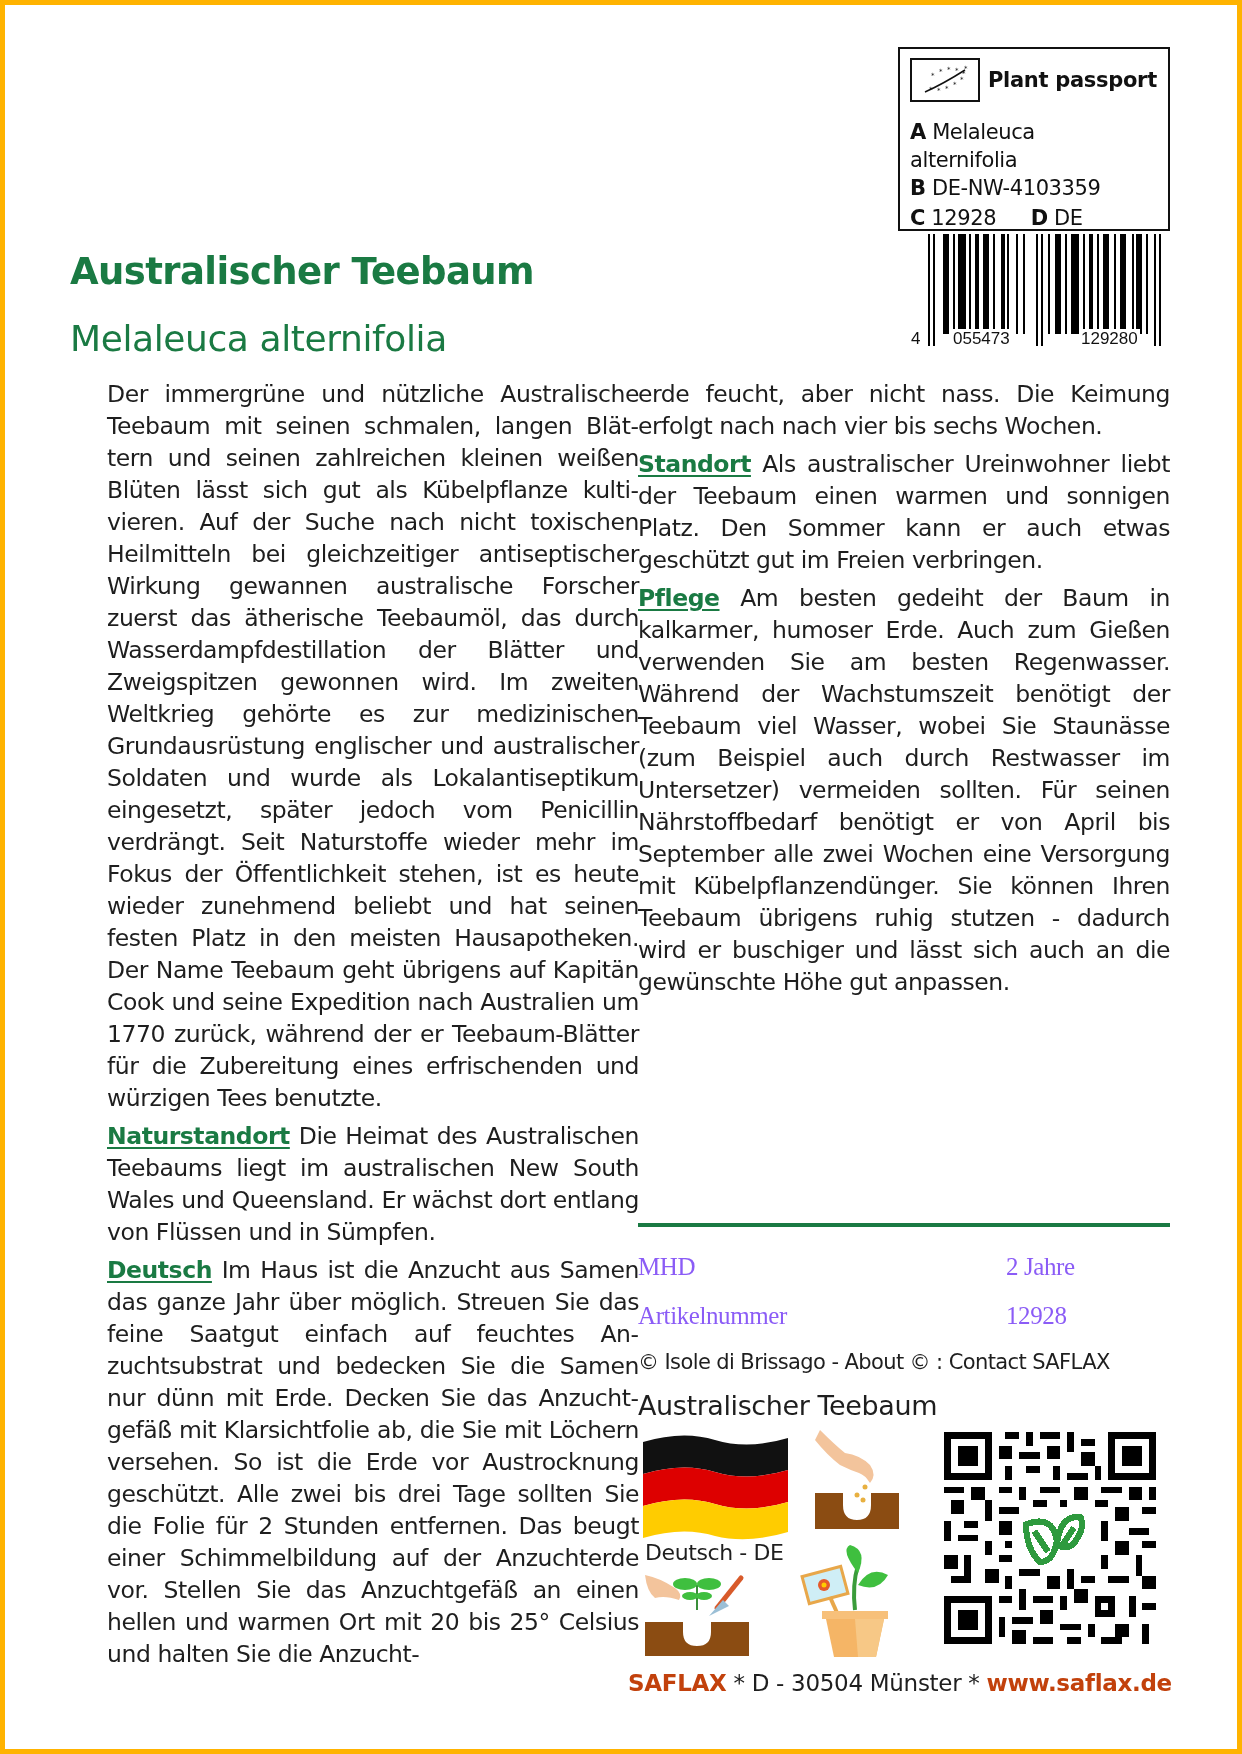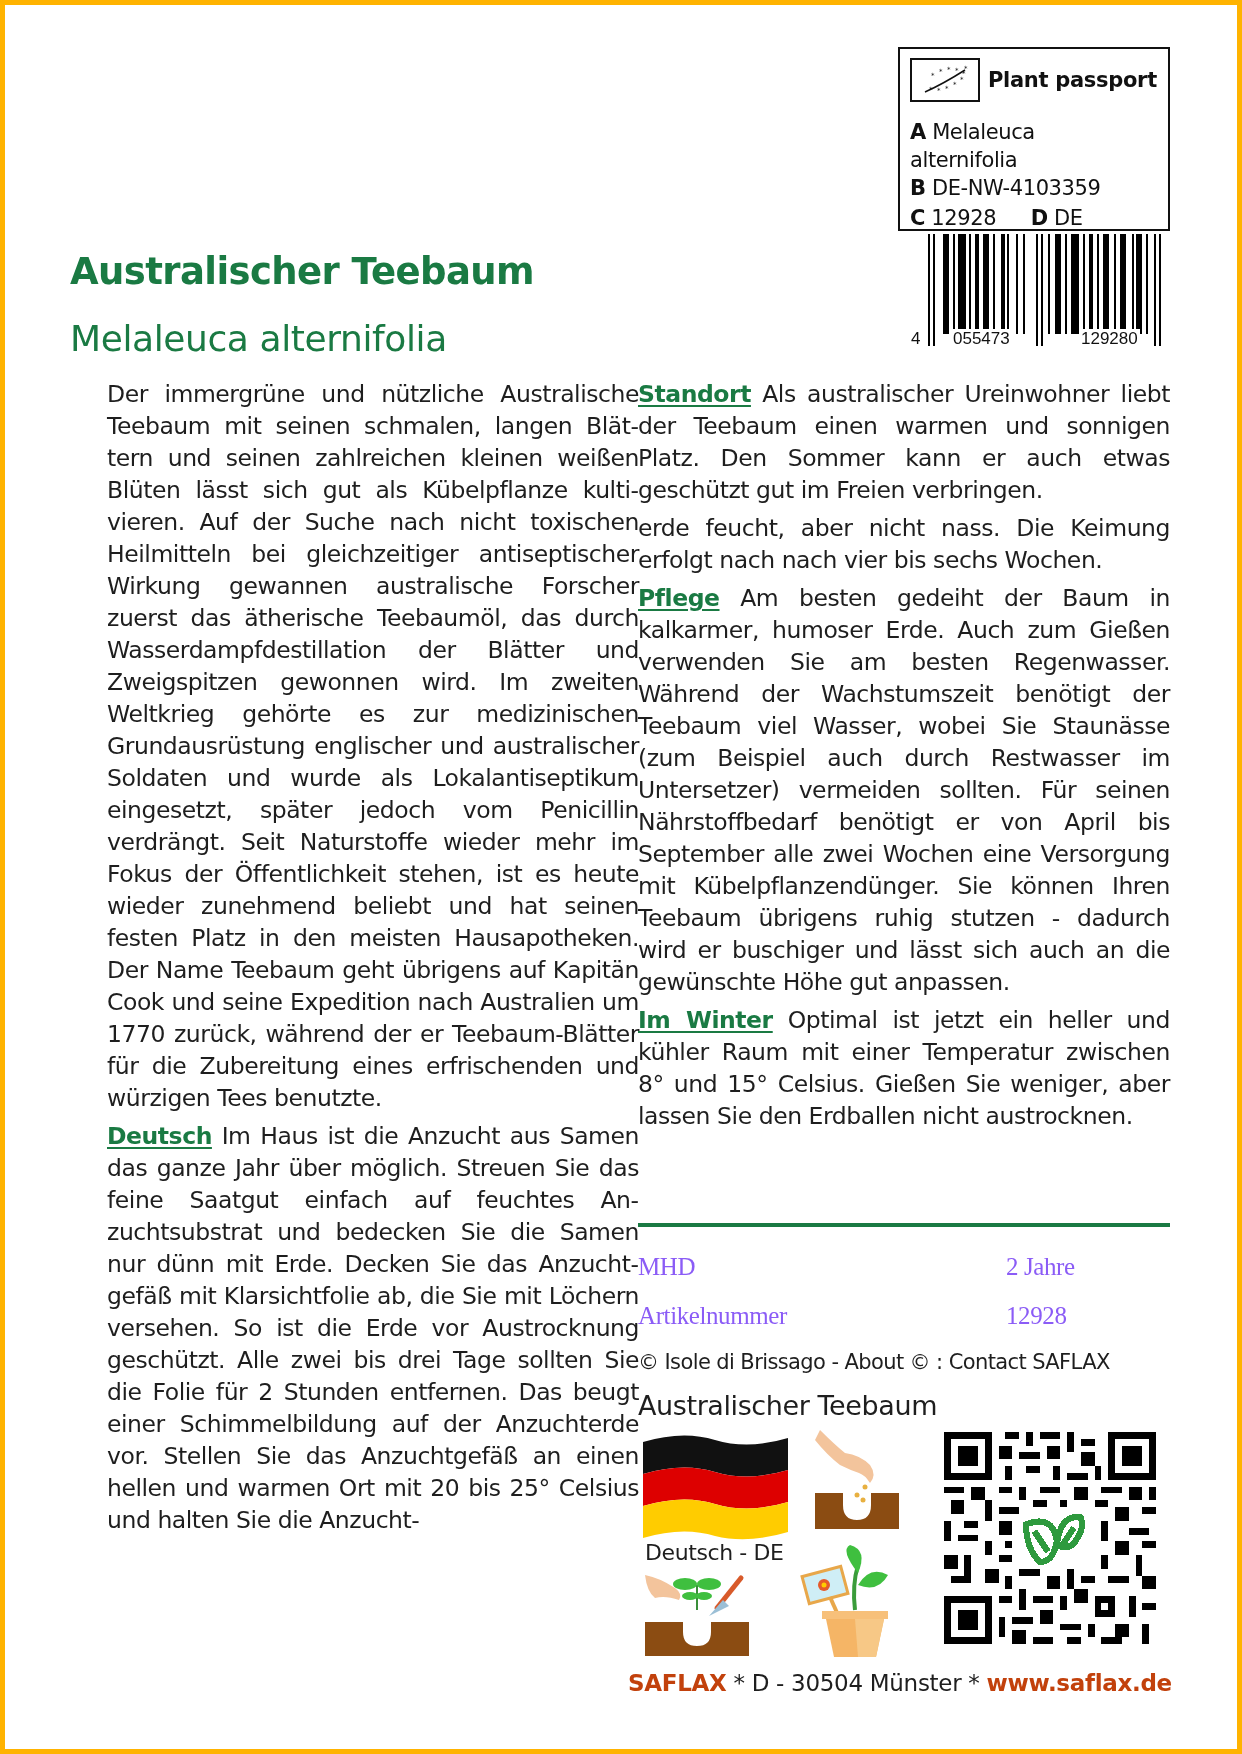--- a/index.html
+++ b/index.html
@@ -168,38 +168,38 @@
   <span class="barcode-nums" style="left:44px;">055473</span>
   <span class="barcode-nums" style="left:172px;">129280</span>
 </div>
 
 <h1 class="title green">Australischer Teebaum</h1>
 <h2 class="subtitle green" style="font-weight:normal;text-align:center;">Melaleuca alternifolia</h2>
 
 <div class="col col-left">
   <p>Der immergrüne und nützliche Australische Teebaum mit seinen schmalen, langen Blät­tern und seinen zahlreichen kleinen weißen Blüten lässt sich gut als Kübelpflanze kulti­vieren. Auf der Suche nach nicht toxischen Heilmitteln bei gleichzeitiger antiseptischer Wirkung gewannen australische Forscher zuerst das ätherische Teebaumöl, das durch Wasserdampfdestillation der Blätter und Zweigspitzen gewonnen wird. Im zweiten Weltkrieg gehörte es zur medizinischen Grundausrüstung englischer und austra­lischer Soldaten und wurde als Lokalantisep­tikum eingesetzt, später jedoch vom Penicil­lin verdrängt. Seit Naturstoffe wieder mehr im Fokus der Öffentlichkeit stehen, ist es heute wieder zunehmend beliebt und hat seinen festen Platz in den meisten Hausapo­theken. Der Name Teebaum geht übrigens auf Kapitän Cook und seine Expedition nach Australien um 1770 zurück, während der er Teebaum-Blätter für die Zubereitung eines erfrischenden und würzigen Tees benutzte.</p>
   <p>
+    <span class="head-link">Naturstandort</span>
+    <span>Die Heimat des Austra­lischen Teebaums liegt im australischen New South Wales und Queensland. Er wächst dort entlang von Flüssen und in Sümpfen.</span>
+  </p>
+  <p>
     <span class="head-link">Deutsch</span>
     <span>Im Haus ist die Anzucht aus Samen das ganze Jahr über möglich. Streuen Sie das feine Saatgut einfach auf feuchtes An­zuchtsubstrat und bedecken Sie die Samen nur dünn mit Erde. Decken Sie das Anzucht­gefäß mit Klarsichtfolie ab, die Sie mit Lö­chern versehen. So ist die Erde vor Austrock­nung geschützt. Alle zwei bis drei Tage sollten Sie die Folie für 2 Stunden entfernen. Das beugt einer Schimmelbildung auf der Anzuchterde vor. Stellen Sie das Anzuchtge­fäß an einen hellen und warmen Ort mit 20 bis 25° Celsius und halten Sie die Anzucht-</span>
   </p>
 </div>
 
 <div class="col col-right">
+  <p>erde feucht, aber nicht nass. Die Keimung erfolgt nach nach vier bis sechs Wochen.</p>
   <p>
     <span class="head-link">Standort</span>
     <span>Als australischer Ureinwohner liebt der Teebaum einen warmen und son­nigen Platz. Den Sommer kann er auch etwas geschützt gut im Freien verbringen.</span>
   </p>
-  <p>erde feucht, aber nicht nass. Die Keimung erfolgt nach nach vier bis sechs Wochen.</p>
   <p>
     <span class="head-link">Pflege</span>
     <span>Am besten gedeiht der Baum in kalkarmer, humoser Erde. Auch zum Gießen verwenden Sie am besten Regenwasser. Während der Wachstumszeit benötigt der Teebaum viel Wasser, wobei Sie Staunässe (zum Beispiel auch durch Restwasser im Untersetzer) vermeiden sollten. Für seinen Nährstoffbedarf benötigt er von April bis September alle zwei Wochen eine Versor­gung mit Kübelpflanzendünger. Sie können Ihren Teebaum übrigens ruhig stutzen - dadurch wird er buschiger und lässt sich auch an die gewünschte Höhe gut anpas­sen.</span>
-  </p>
-  <p>
-    <span class="head-link">Im Winter</span>
-    <span>Optimal ist jetzt ein heller und kühler Raum mit einer Temperatur zwischen 8° und 15° Celsius. Gießen Sie weniger, aber lassen Sie den Erdballen nicht austrocknen.</span>
   </p>
 </div>
 
 <div class="divider"></div>
 
 <div class="info-row" style="top:1253px;">
   <span>MHD</span>
   <span class="val">2 Jahre</span>
 </div>
 <div class="info-row" style="top:1302px;">

